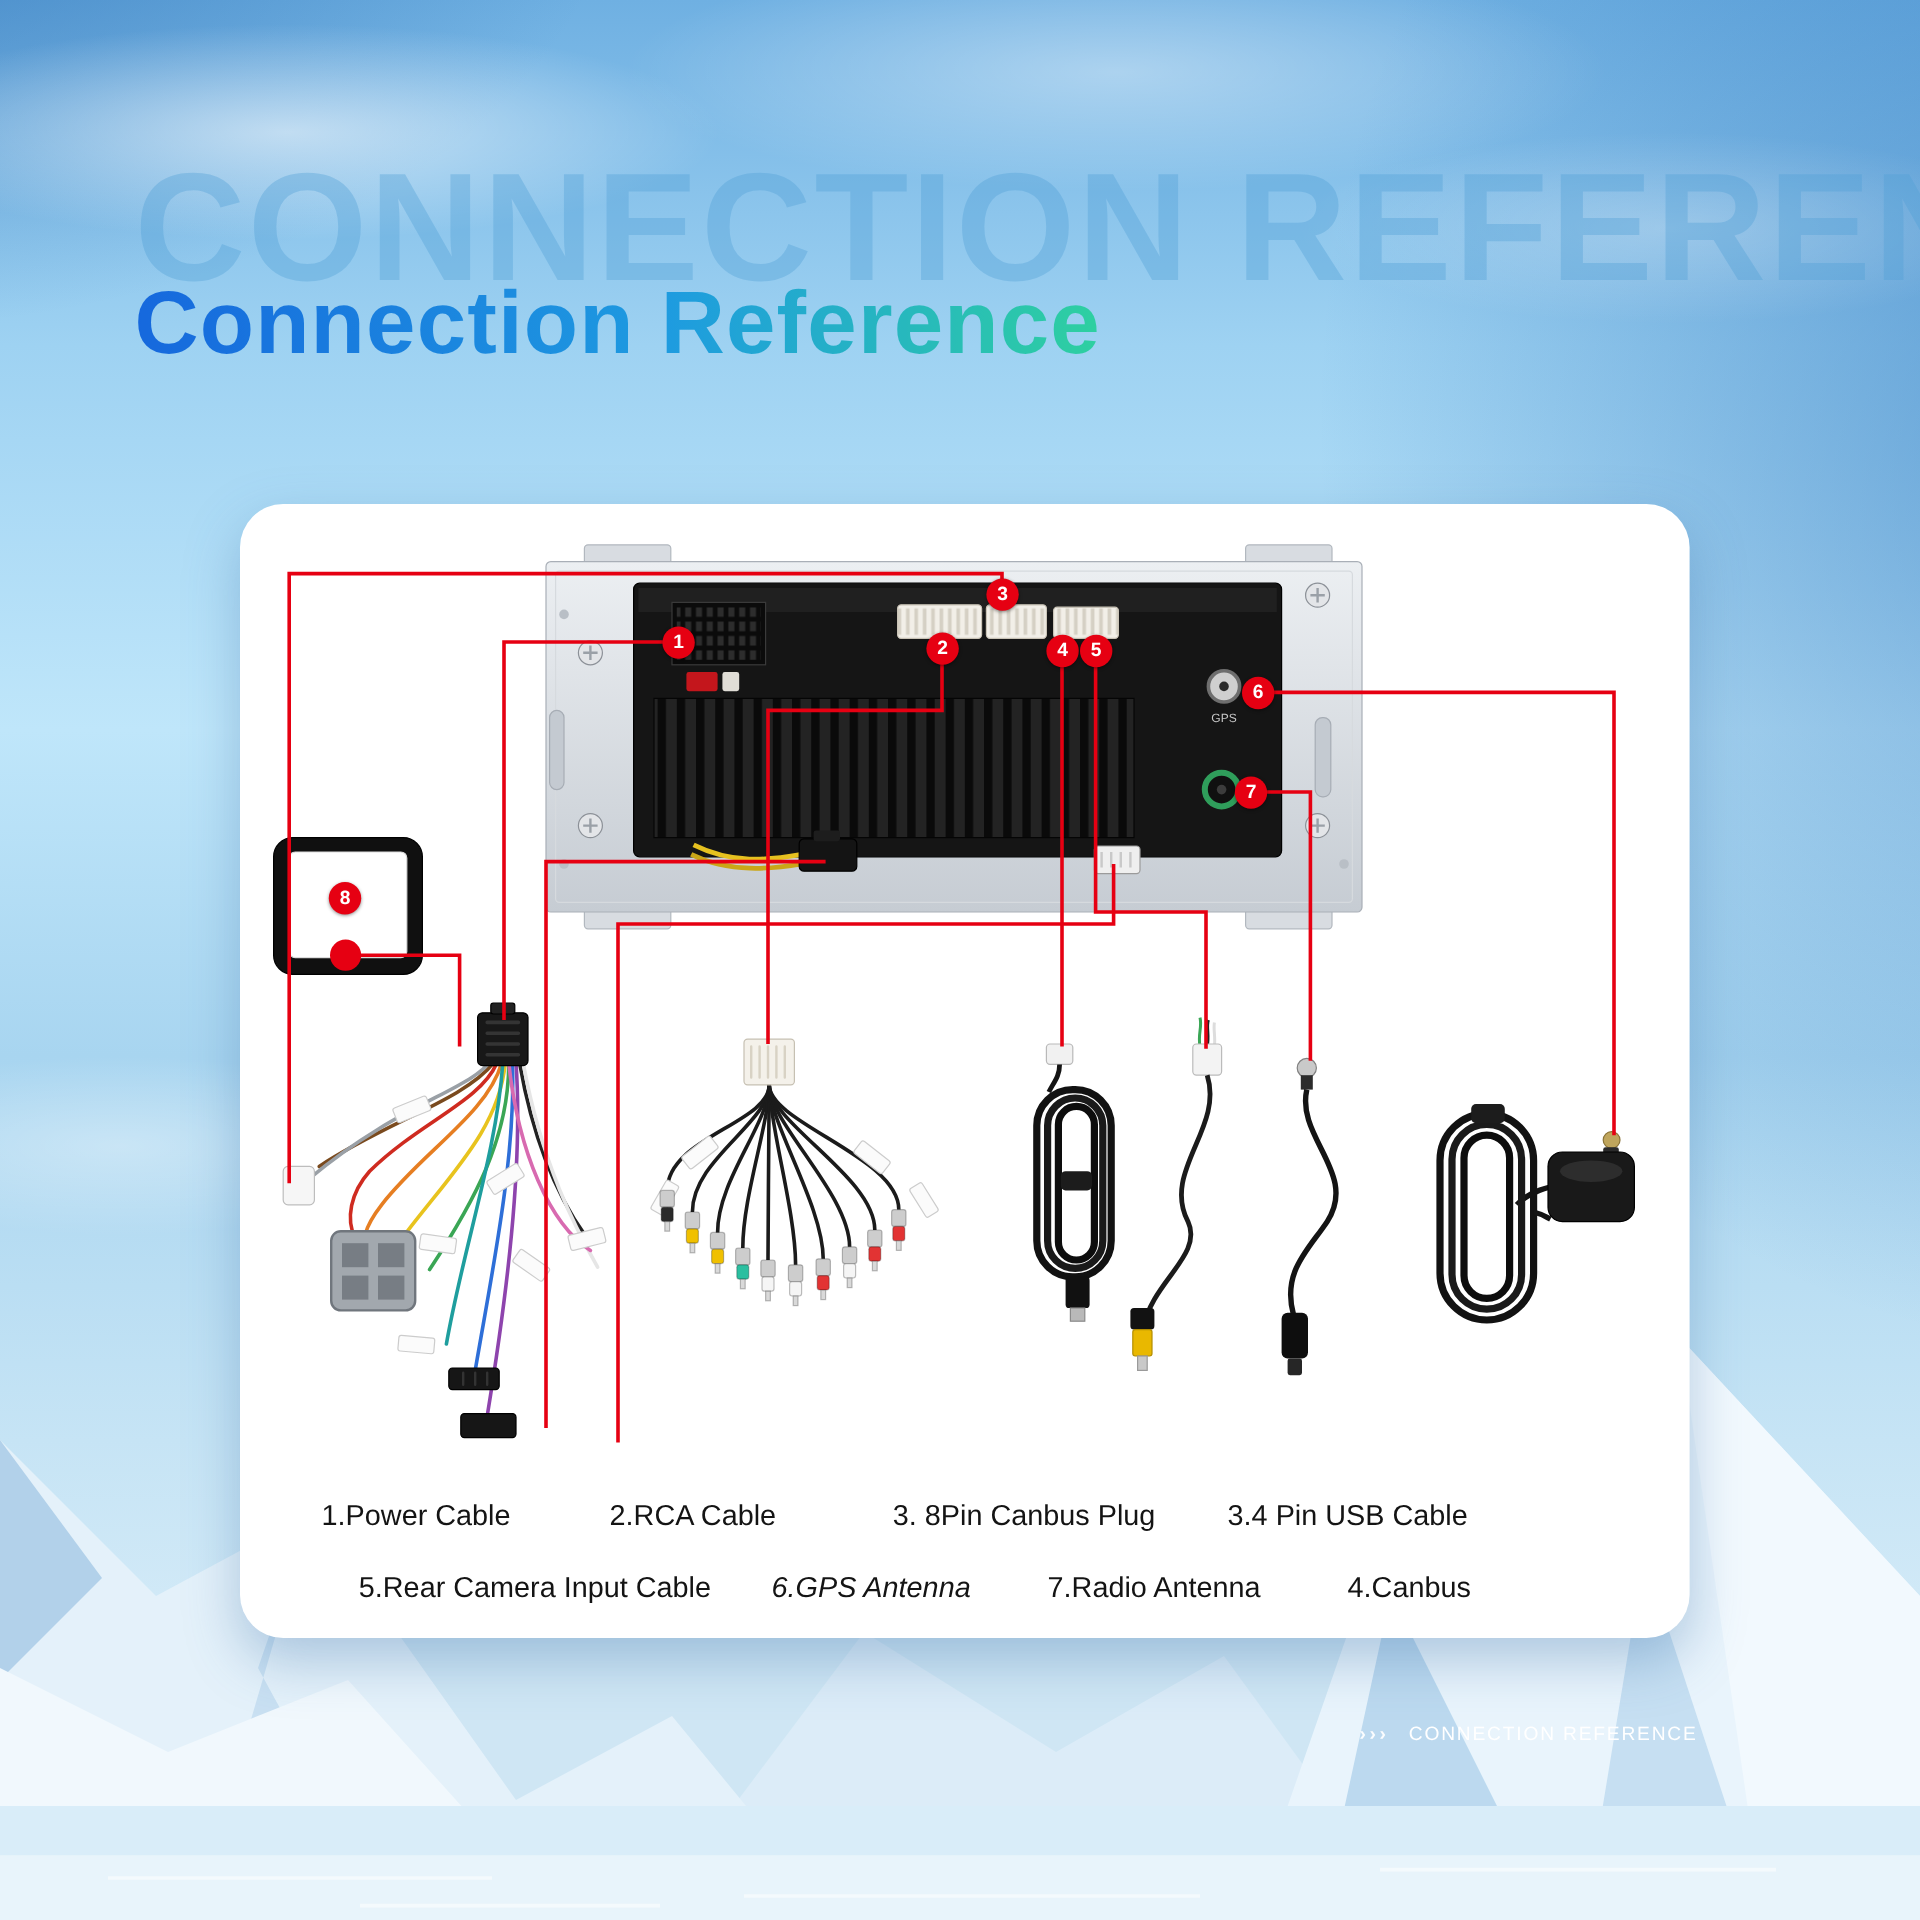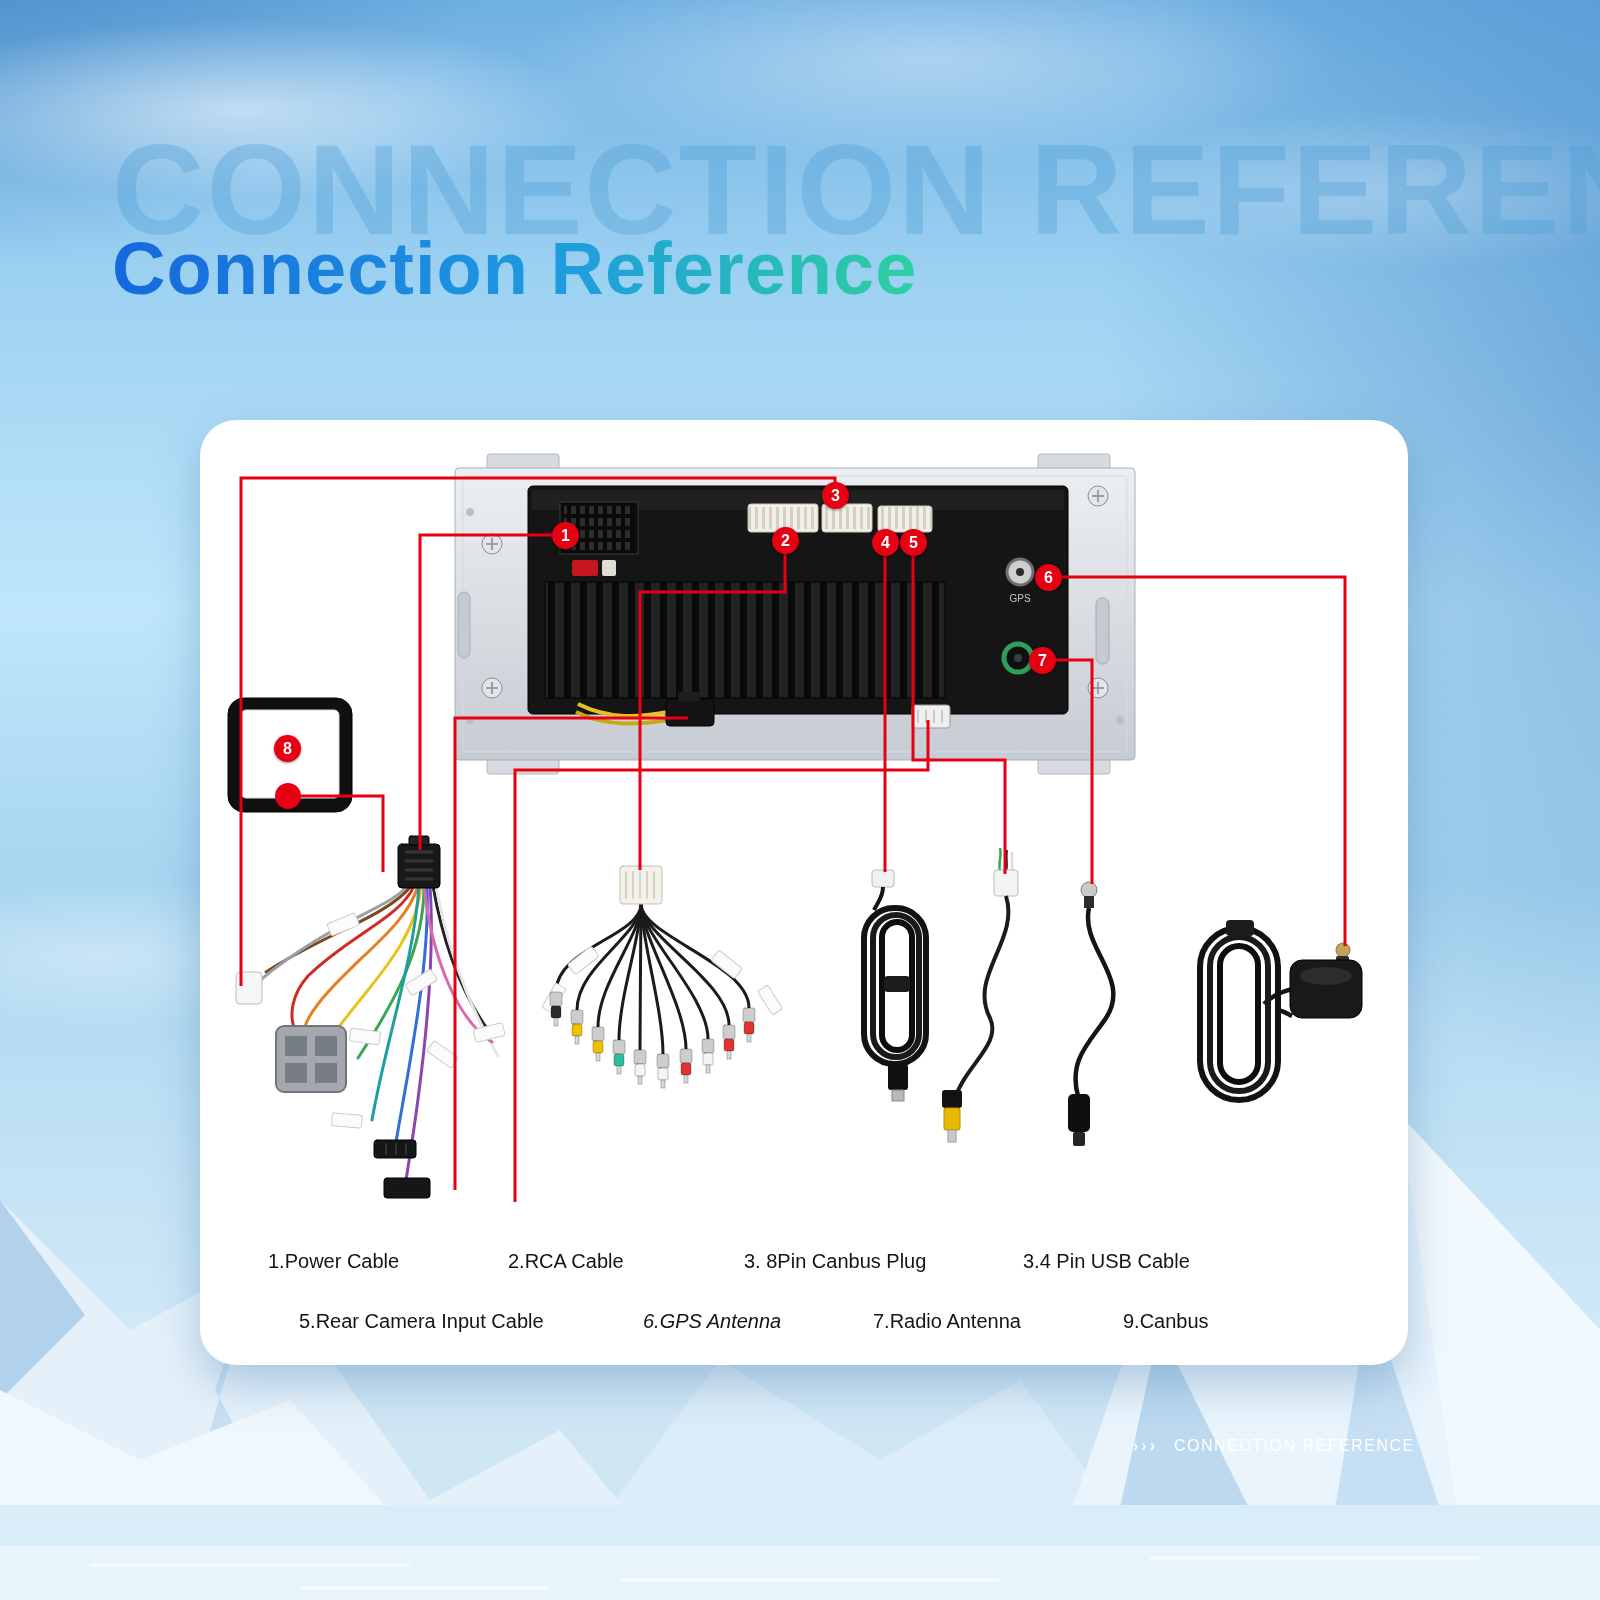--- a/index.html
+++ b/index.html
@@ -25,21 +25,21 @@
   .card{
     position:absolute;left:200px;top:420px;width:1208px;height:945px;background:#ffffff;
     border-radius:36px;box-shadow:0 18px 45px rgba(60,115,170,.35);
   }
   .diagram{position:absolute;left:0;top:0;}
   .badge{
     position:absolute;width:27px;height:27px;border-radius:50%;background:#e60012;color:#fff;
     font-size:16px;font-weight:bold;display:flex;align-items:center;justify-content:center;
     box-shadow:0 1px 3px rgba(0,0,0,.45);z-index:5;
   }
-  .legend-label{position:absolute;font-size:20px;color:#141414;white-space:nowrap;}
+  .legend-label{position:absolute;font-size:24px;color:#141414;white-space:nowrap;}
   .footer{
     position:absolute;left:1133px;top:1437px;color:#ffffff;font-size:16px;letter-spacing:1.5px;
     display:flex;gap:16px;align-items:center;z-index:6;
   }
   .footer .chev{letter-spacing:3px;font-weight:bold;opacity:.95;}
 </style>
 </head>
 <body>
 
 <div class="shade left"></div>
@@ -331,19 +331,19 @@
   <div class="badge" style="left:829px;top:227px;">7</div>
   <div class="badge" style="left:74px;top:315px;">8</div>
 
   <div class="legend-label" style="left:68px;top:830px;">1.Power Cable</div>
   <div class="legend-label" style="left:308px;top:830px;">2.RCA Cable</div>
   <div class="legend-label" style="left:544px;top:830px;">3. 8Pin Canbus Plug</div>
   <div class="legend-label" style="left:823px;top:830px;">3.4 Pin USB Cable</div>
   <div class="legend-label" style="left:78px;top:890px;margin-left:21px;">5.Rear Camera Input Cable</div>
   <div class="legend-label" style="left:443px;top:890px;font-style:italic;">6.GPS Antenna</div>
   <div class="legend-label" style="left:673px;top:890px;text-align:center;">7.Radio Antenna</div>
-  <div class="legend-label" style="left:923px;top:890px;">9.Canbus</div>
+  <div class="legend-label" style="left:923px;top:890px;">4.Canbus</div>
 </div>
 
 <div class="footer">
   <span class="chev">›››</span>
   <span>CONNECTION REFERENCE</span>
 </div>
 
 </body></html>

